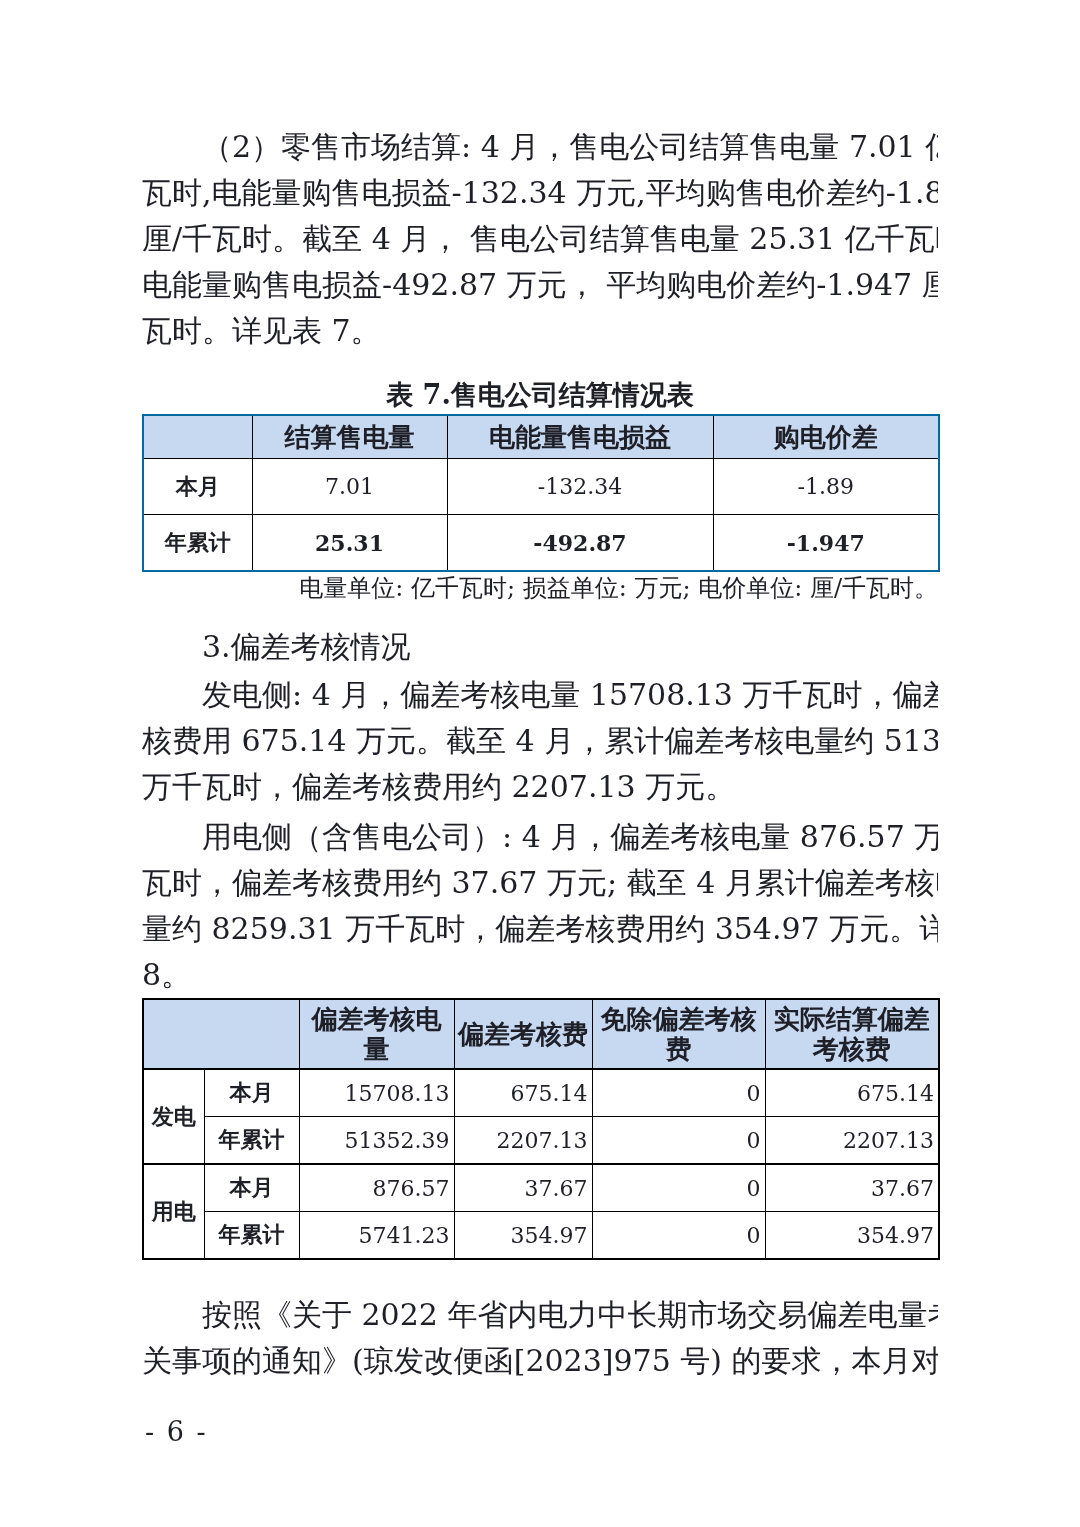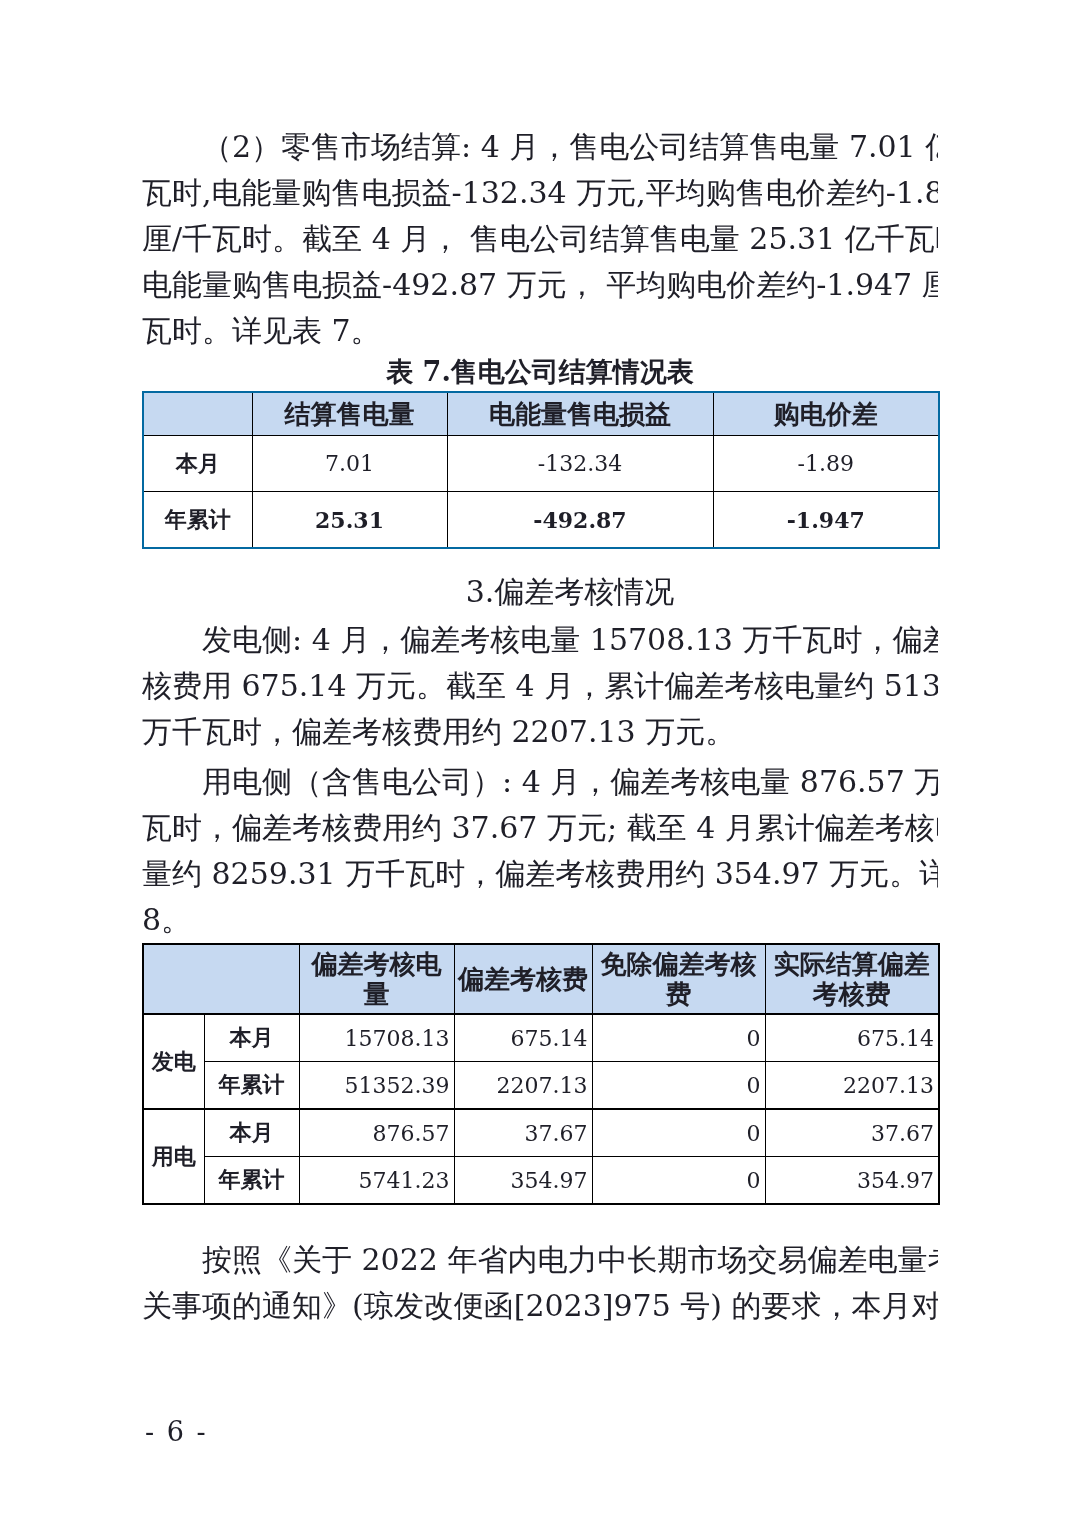--- a/index.html
+++ b/index.html
@@ -30,20 +30,21 @@
   }
   .pline.indent{padding-left:60px;}
   .pline.last{text-align-last:left;white-space:normal;}
   .spacer{height:1px;}
   .tbl-title{
     font-size:27px;
     font-weight:600;
     text-align:center;
     line-height:34px;
     height:36px;
+    margin-top:23px;
   }
   table{
     border-collapse:collapse;
     table-layout:fixed;
     width:796px;
   }
   table, th, td{border:1px solid #000;}
   .t7{border:2px solid #0369a1;}
   .t8{border:2px solid #000;}
   th{
@@ -71,21 +72,20 @@
     font-size:24px;
     line-height:32px;
     height:32px;
     text-align:right;
   }
   .sect-heading{
     font-size:30px;
     line-height:46px;
     height:46px;
     padding-left:60px;
-    text-align:center;
   }
   .page-number{
     position:absolute;
     left:145px;top:1416px;
     font-size:27px;
     letter-spacing:2px;
   }
 </style>
 </head>
 <body>
@@ -129,20 +129,21 @@
           <td>-1.89</td>
         </tr>
         <tr class="bold-row">
           <td class="rowlabel">年累计</td>
           <td>25.31</td>
           <td>-492.87</td>
           <td>-1.947</td>
         </tr>
       </tbody>
     </table>
+    <div class="tbl-note">电量单位: 亿千瓦时; 损益单位: 万元; 电价单位: 厘/千瓦时。</div>
 
     <div class="spacer" style="height:20px"></div>
 
     <div class="sect-heading">3.偏差考核情况</div>
 
     <div class="spacer" style="height:2px"></div>
 
     <div class="para">
       <div class="pline indent">发电侧: 4 月，偏差考核电量 15708.13 万千瓦时，偏差考</div>
       <div class="pline">核费用 675.14 万元。截至 4 月，累计偏差考核电量约 51352.39</div>

